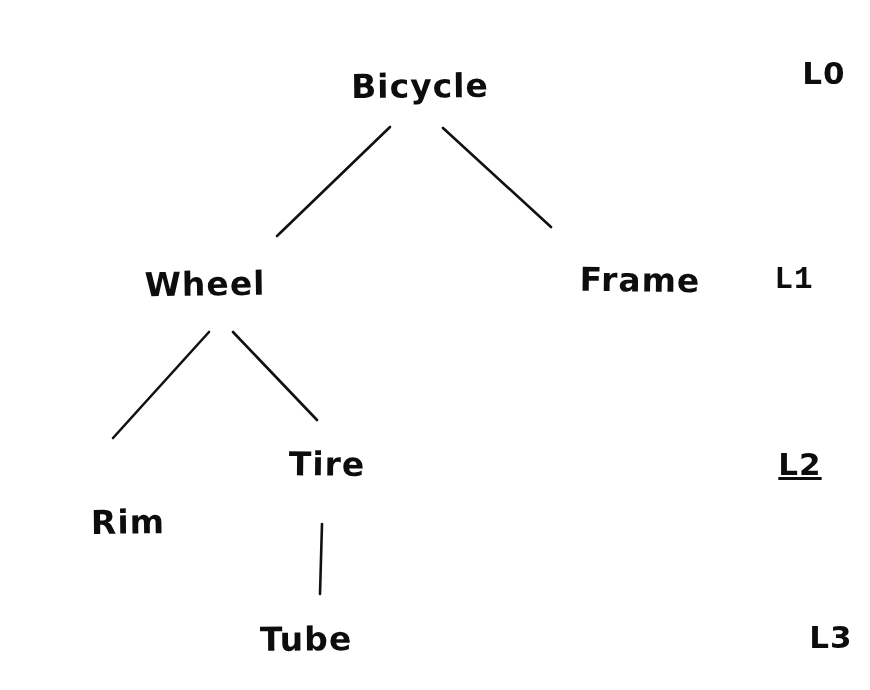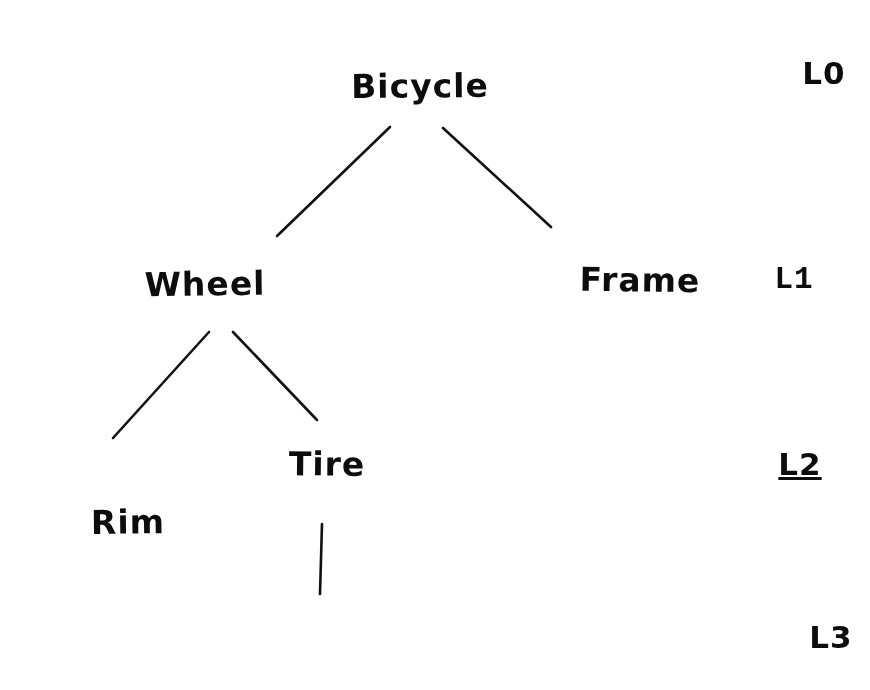--- a/index.html
+++ b/index.html
@@ -65,19 +65,20 @@
     <line class="edge" x1="209" y1="332" x2="113" y2="438"></line>
     <line class="edge" x1="233" y1="332" x2="317" y2="420"></line>
     <line class="edge" x1="322" y1="524" x2="320" y2="594"></line>
   </svg>
 
   <div class="node-label node-bicycle">Bicycle</div>
   <div class="node-label node-wheel">Wheel</div>
   <div class="node-label node-frame">Frame</div>
   <div class="node-label node-rim">Rim</div>
   <div class="node-label node-tire">Tire</div>
+  <div class="node-label node-tube">Tube</div>
 
   <div class="level-label level-l0">L0</div>
   <div class="level-label level-l1">L1</div>
   <div class="level-label level-l2">L2</div>
   <div class="level-label level-l3">L3</div>
 
 </div>
 
 </body></html>

